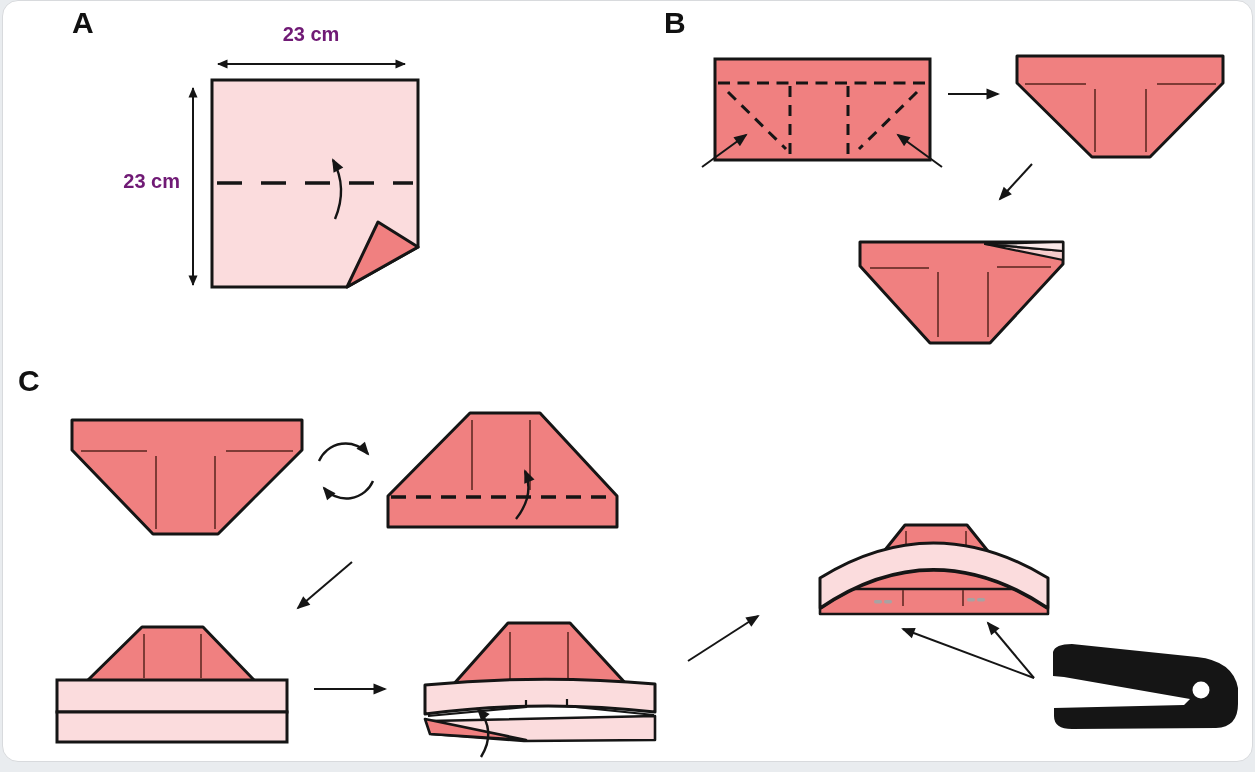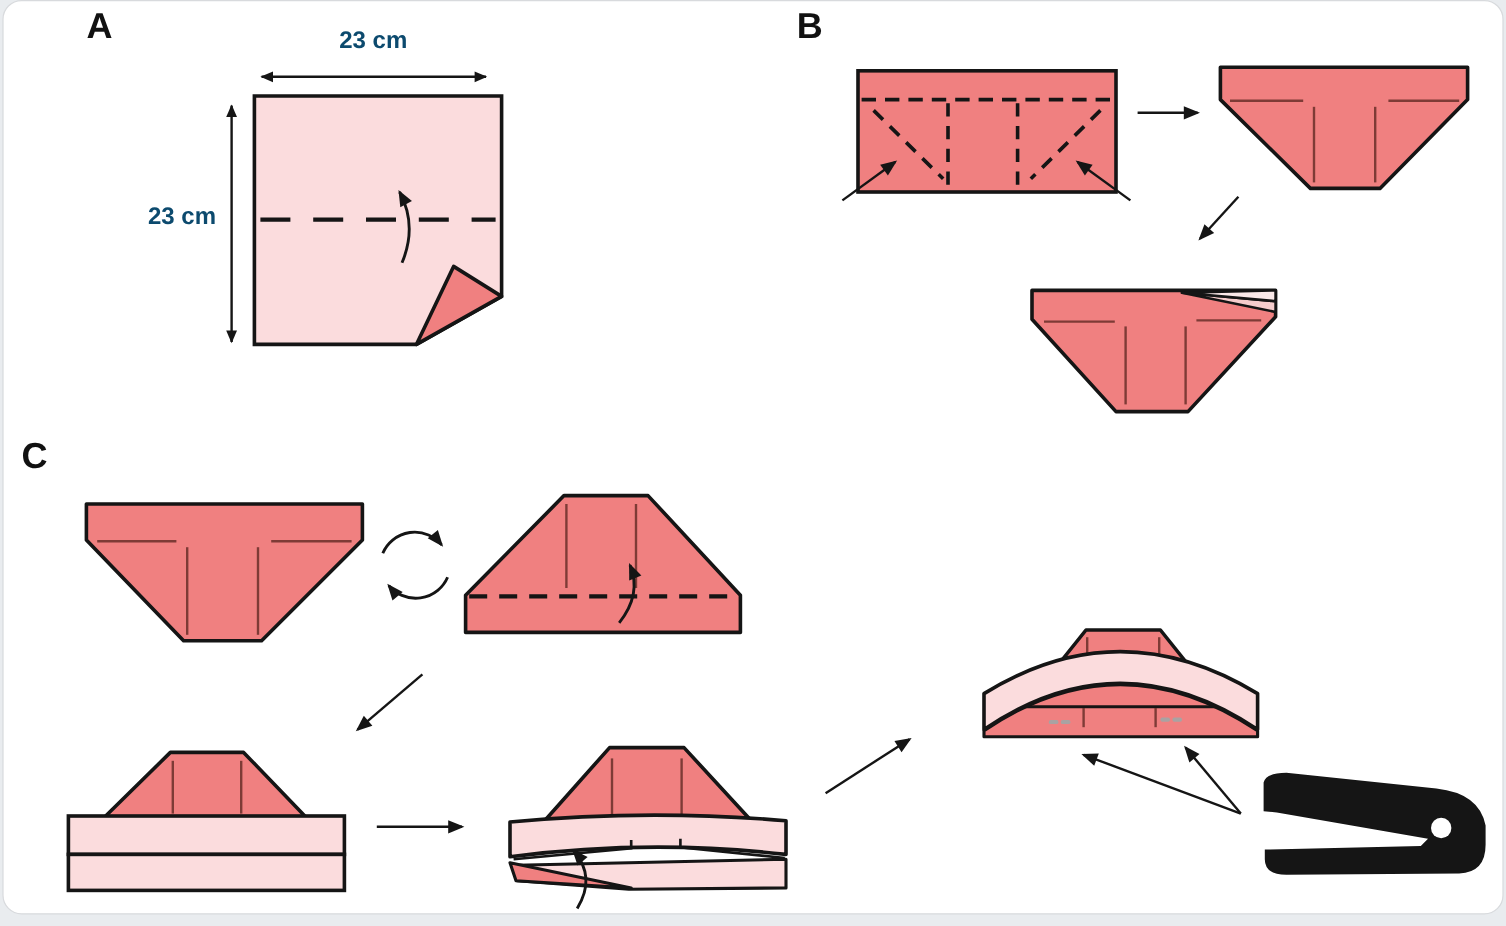--- a/index.html
+++ b/index.html
@@ -12,21 +12,21 @@
     position:absolute;left:2px;top:0;right:2px;bottom:10px;
     background:var(--card,#ffffff);
     border:1px solid var(--card-border,#d8dadd);
     border-radius:16px;
   }
   svg.diagram{position:absolute;left:0;top:0;}
   .panel-label{
     position:absolute;color:#111;font-weight:700;font-size:30px;line-height:1;
   }
   .dim-label{
-    position:absolute;color:#0c4a6e;font-weight:700;font-size:20px;line-height:1;
+    position:absolute;color:#701a75;font-weight:700;font-size:20px;line-height:1;
   }
   .stroke{stroke:var(--outline,#151515);}
   .front{fill:var(--paper-front,#fbdcdd);}
   .back{fill:var(--paper-back,#f08080);}
   .crease{stroke:var(--crease,#6b2f2a);stroke-width:2;opacity:.85;}
   .arrow{stroke:var(--outline,#151515);stroke-width:2.4;fill:none;}
   .thin-arrow{stroke:var(--outline,#151515);stroke-width:2;fill:none;}
   .dashed{stroke:var(--outline,#151515);fill:none;}
 </style>
 </head>

